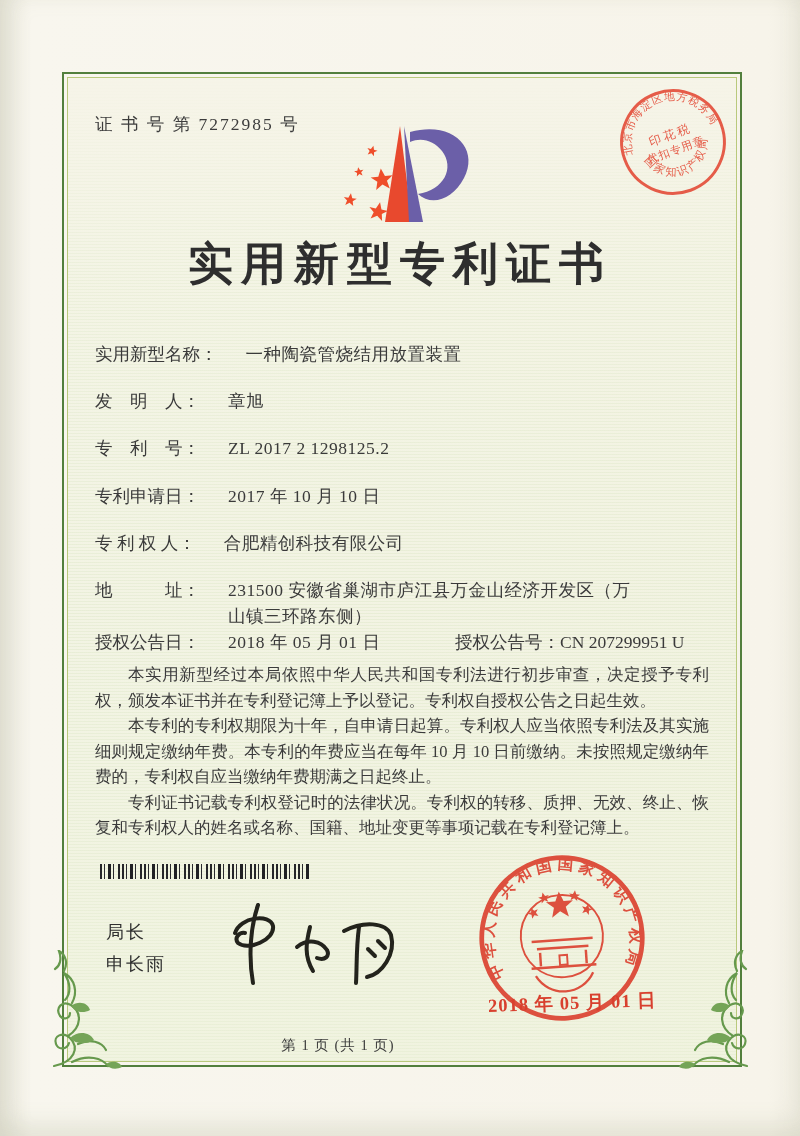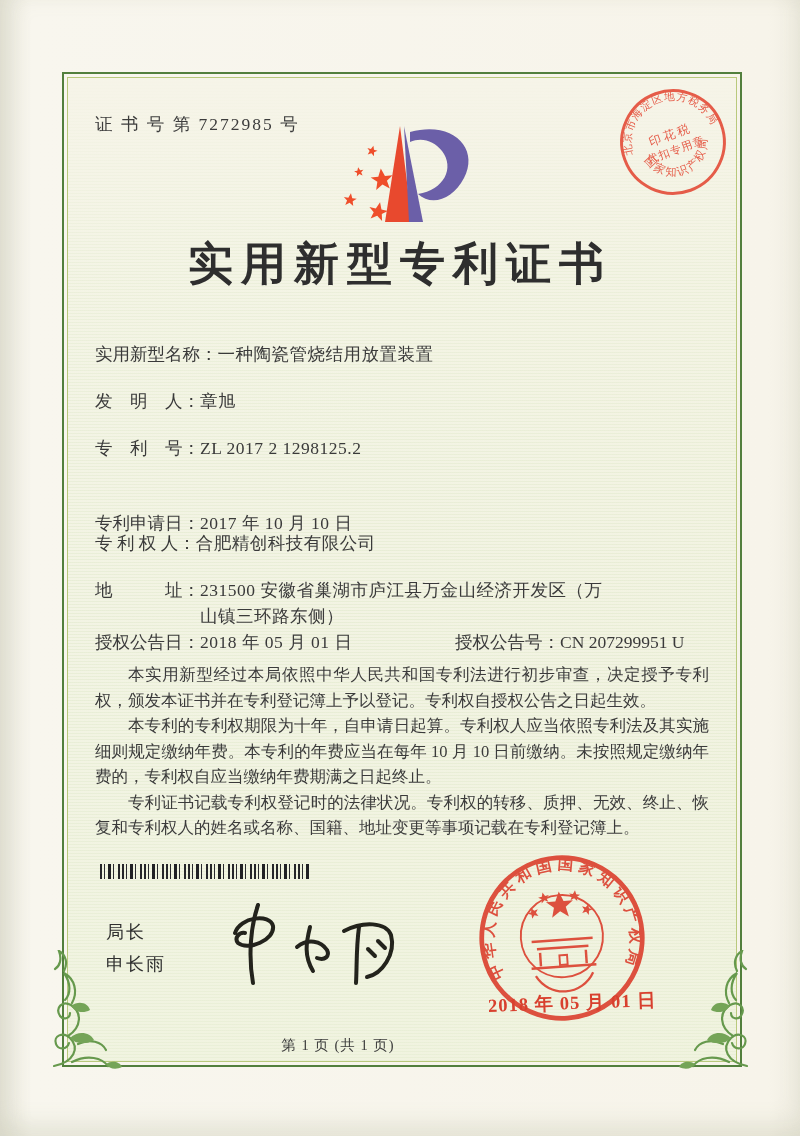--- a/index.html
+++ b/index.html
@@ -32,24 +32,24 @@
   .logo { position:absolute; left:338px; top:120px; width:150px; height:115px; }
 
   .tax-seal { position:absolute; left:617px; top:86px; width:112px; height:112px; transform:rotate(-20deg); opacity:0.92; }
 
   .title {
     position:absolute; left:160px; top:234px; width:480px; text-align:center;
     font-size:45px; font-weight:700; color:#2e2e2e; letter-spacing:8px;
   }
 
   .fields { position:absolute; left:95px; top:341px; width:614px; font-size:17.5px; color:#3a3a3a; }
-  .frow { position:absolute; left:0; display:flex; line-height:26px; }
+  .frow { position:absolute; left:0; display:flex; line-height:26px;gap:28px; }
   .frow .flabel { white-space:pre; }
   .frow .fvalue { letter-spacing:0.5px; }
-  .r1{top:0px;} .r2{top:47px;} .r3{top:94px;} .r4{top:142px;margin-top:27px;} .r5{top:189px;} .r6{top:236px;} .r7{top:288px;}
+  .r1{top:0px;} .r2{top:47px;} .r3{top:94px;} .r4{top:142px;} .r5{top:189px;} .r6{top:236px;} .r7{top:288px;}
   .addr-value { width:420px; }
   .grant-no { position:absolute; left:360px; top:0; white-space:nowrap; }
 
   .paras { position:absolute; left:95px; top:662px; width:614px; font-size:16.5px; line-height:25.5px; color:#3b3b3b; text-align:justify; }
   .paras p { text-indent:2em; margin:0; }
 
   .barcode {
     position:absolute; left:100px; top:864px; width:210px; height:15px;
     background:repeating-linear-gradient(90deg,
       #26262a 0 2px, transparent 2px 4px, #2a2a2e 4px 5px, transparent 5px 8px,

